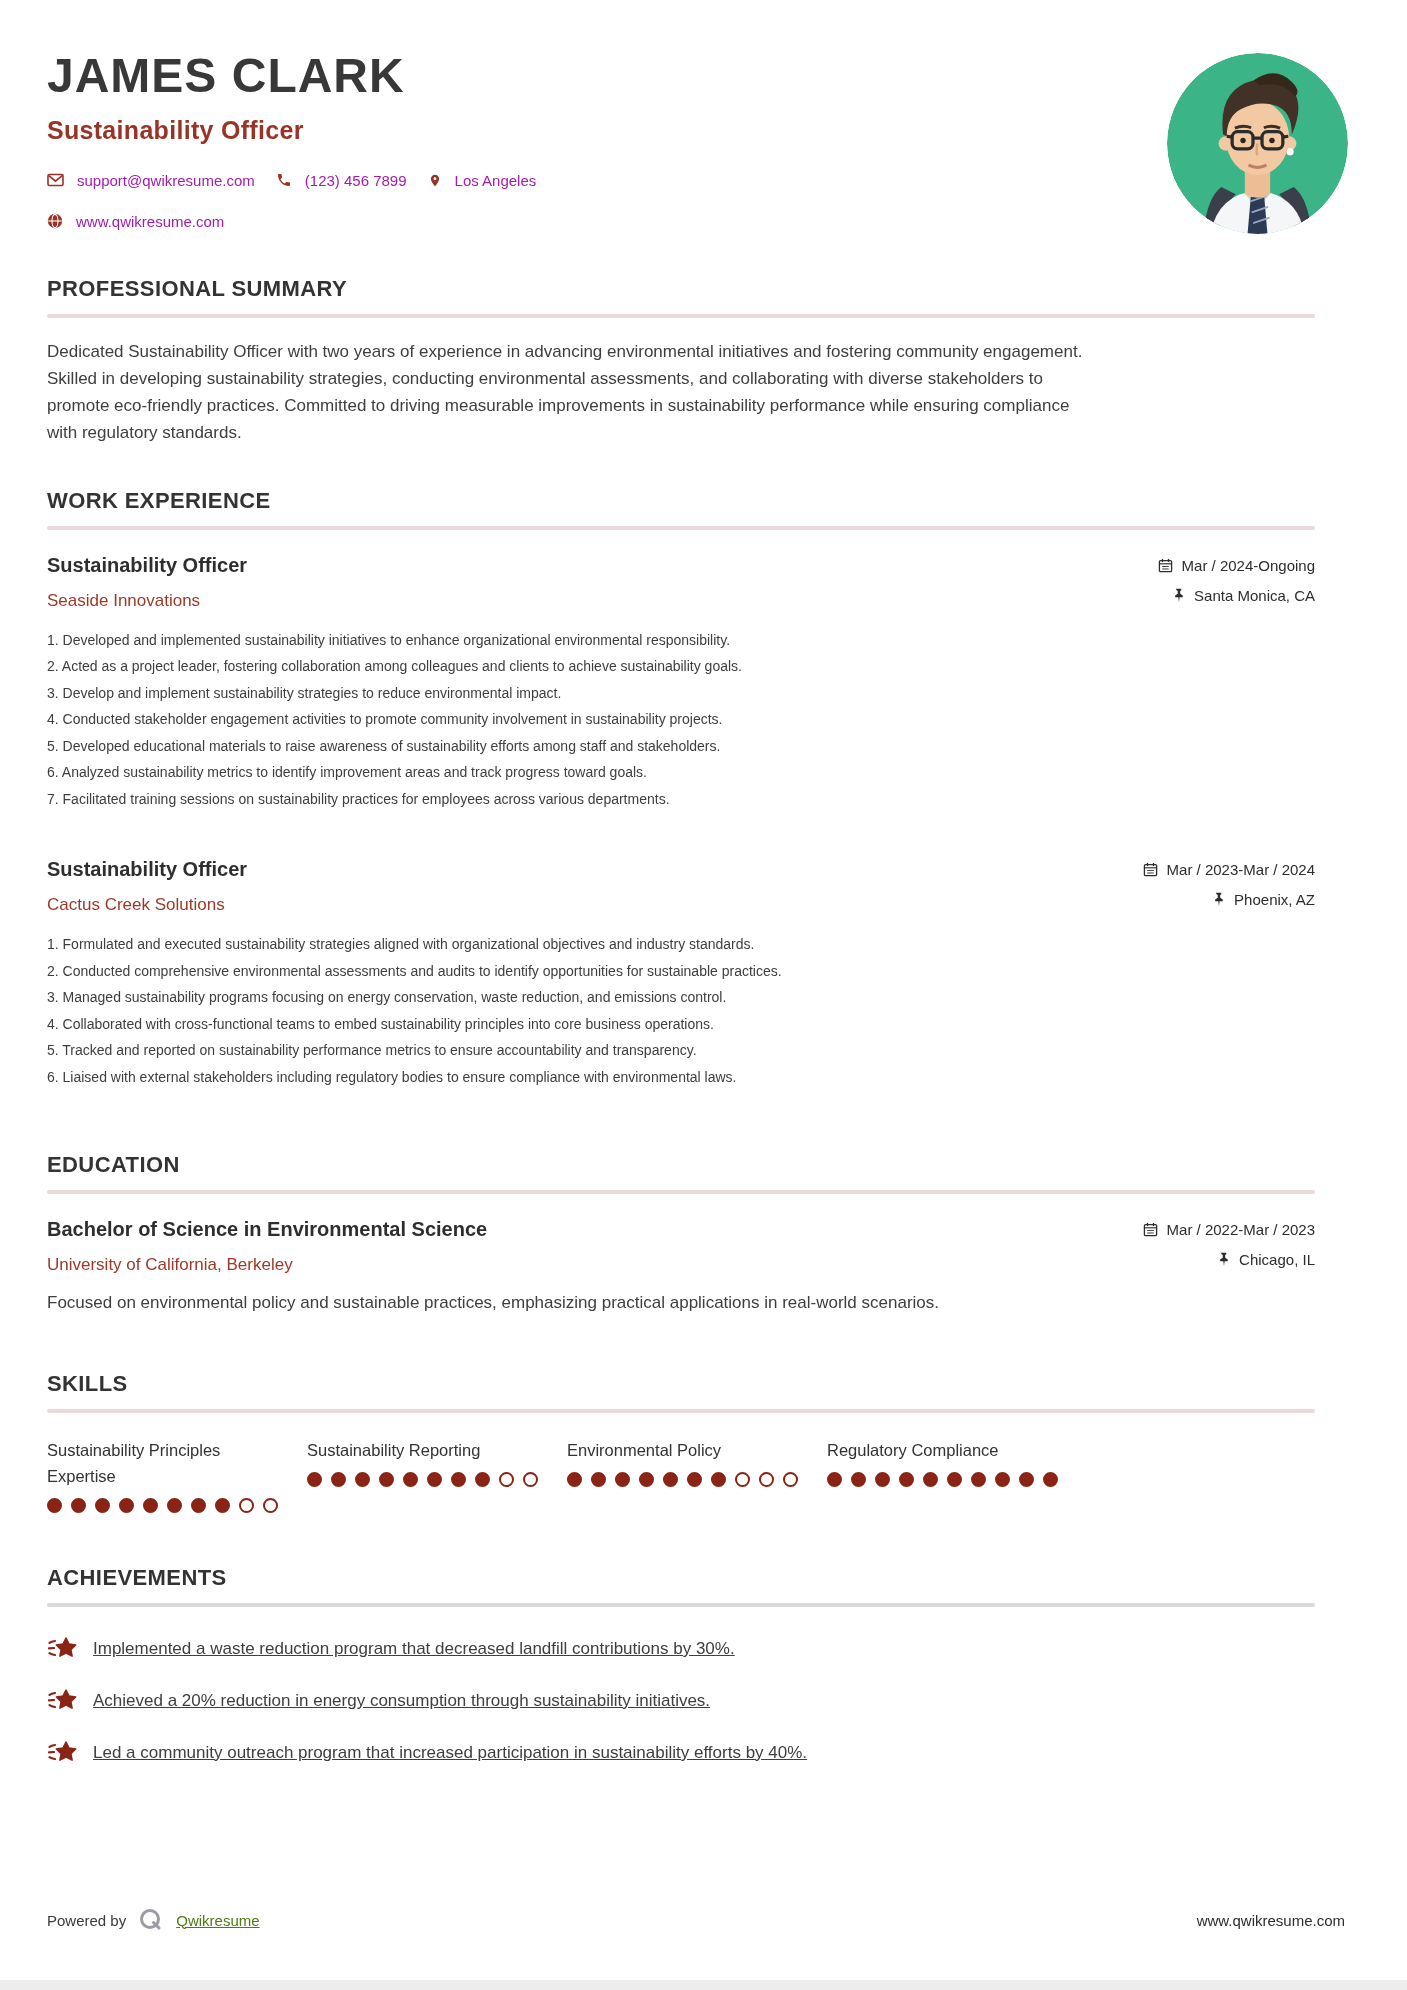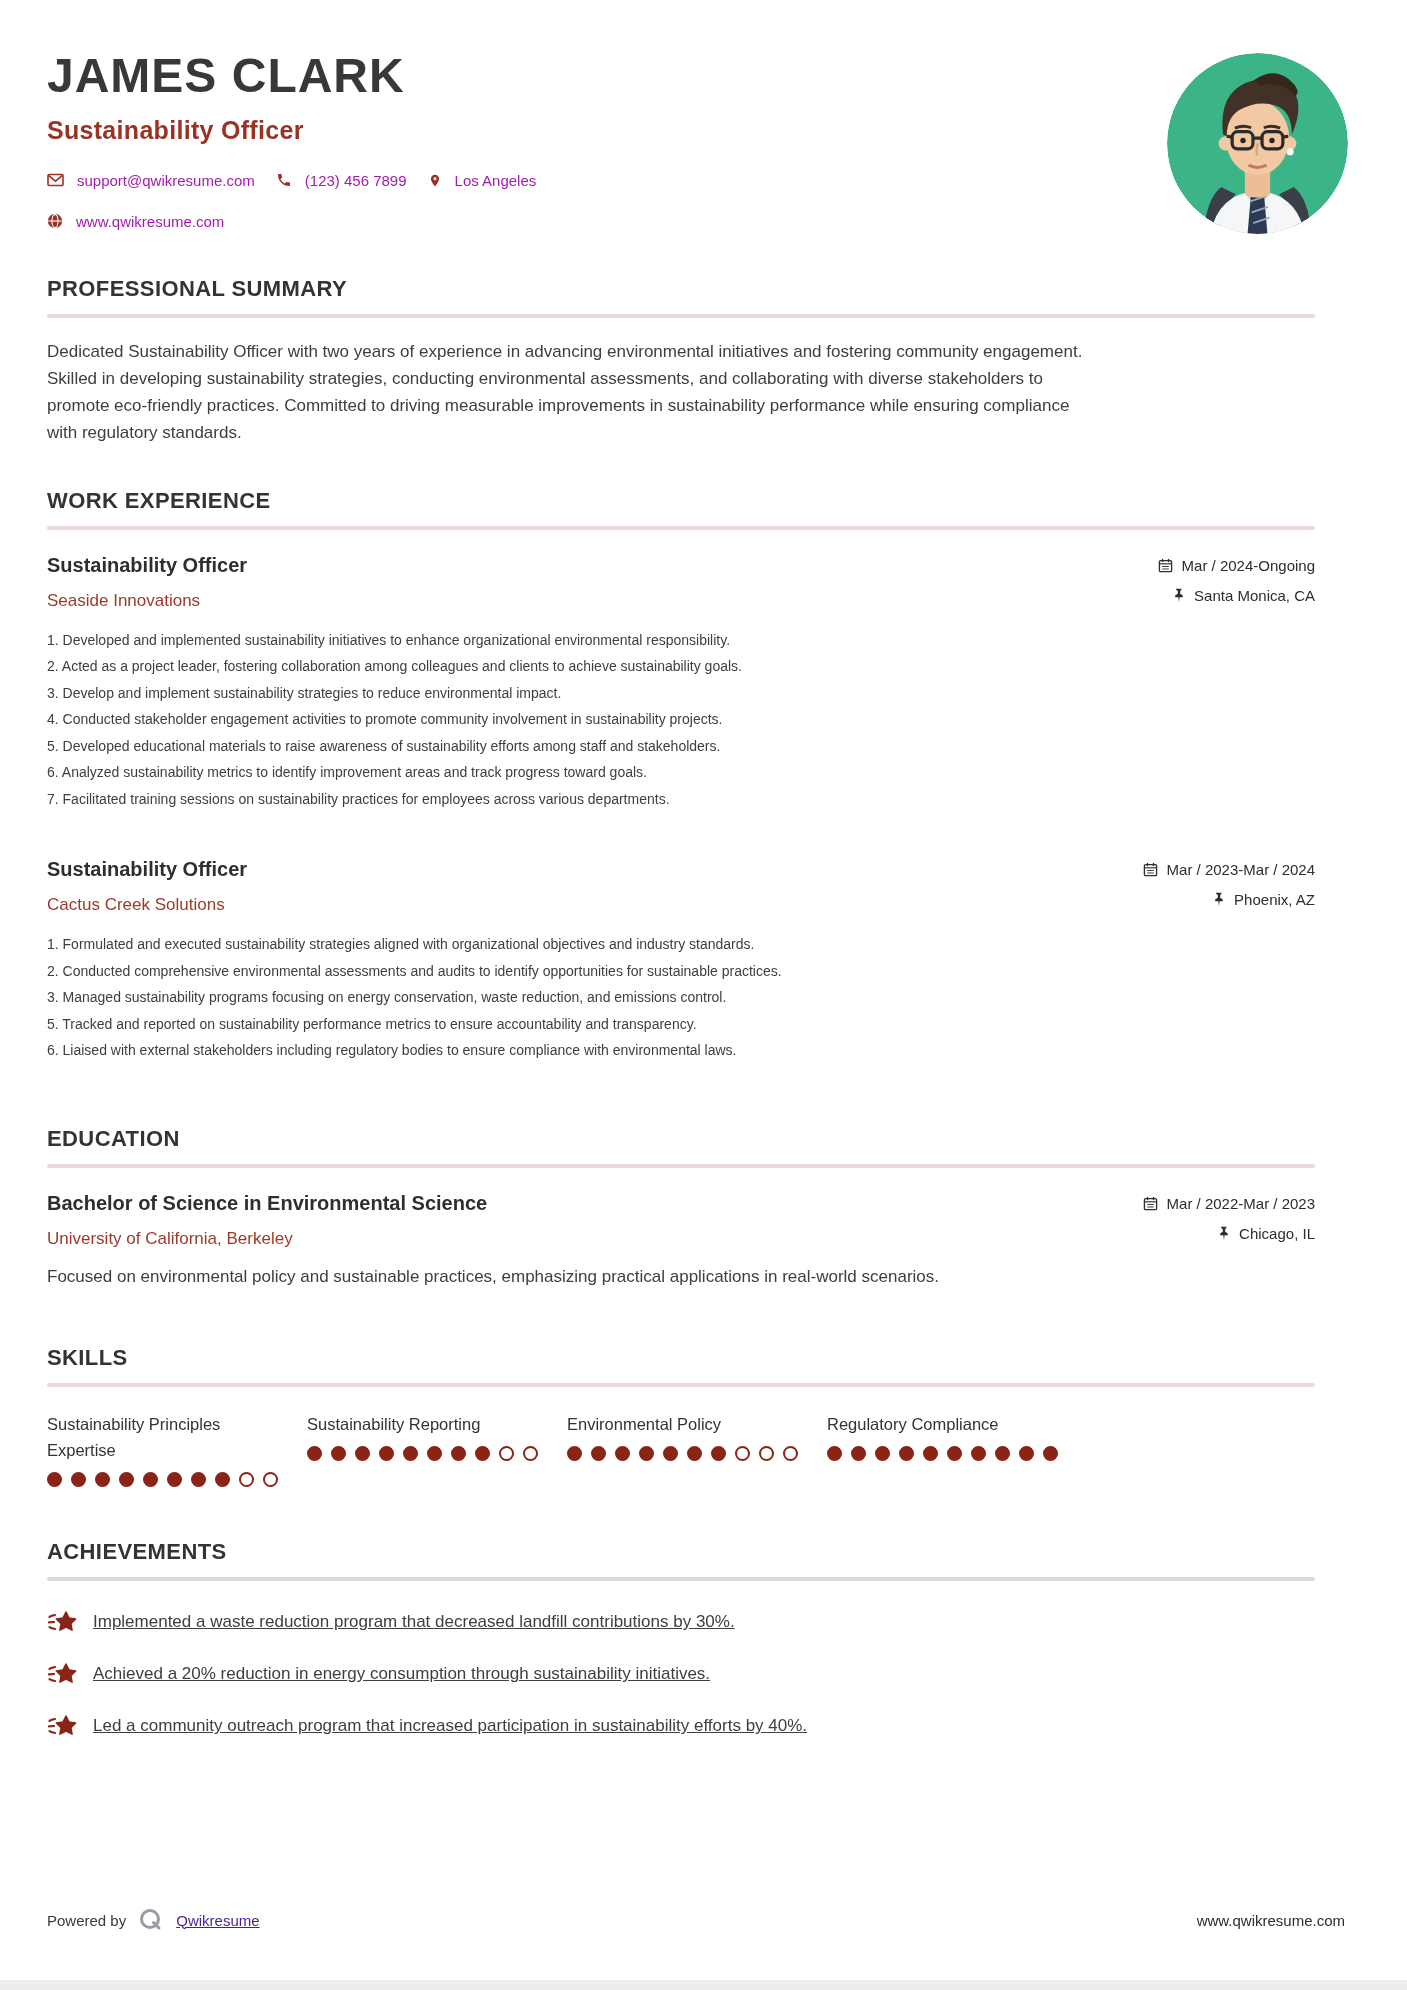--- a/index.html
+++ b/index.html
@@ -49,21 +49,21 @@
   .sec-achievements { margin-top:52px; }
   .ach-row { display:flex; align-items:center; gap:16px; margin-top:27px;text-decoration:underline; }
   .ach-row:first-of-type { margin-top:29px; }
   .ach-icon svg { display:block; }
   .ach-text { font-size:17px; color:#3e3e3e; }
   
   footer { position:absolute; left:47px; right:62px; bottom:57px;
     display:flex; justify-content:space-between; align-items:center; font-size:15px; color:#3a3a3a; }
   .footer-left { display:flex; align-items:center; gap:12px;justify-content:flex-end; }
   .qlogo svg { display:block; }
-  .brand { color:#4c1d95; text-decoration:underline; cursor:pointer; }
+  .brand { color:#4d7c0f; text-decoration:underline; cursor:pointer; }
   .site { color:#2d2d2d; }
   .bottom-bar { position:absolute; left:0; right:0; bottom:0; height:10px; background:#ededed; }
 </style>
 </head>
 <body>
 
 <div class="page">
 
   <header>
     <div class="name">JAMES CLARK</div>
@@ -237,20 +237,21 @@
             </span>
             <span>Phoenix, AZ</span>
           </div>
         </div>
       </div>
       <ul class="bullets">
 
       <li>1. Formulated and executed sustainability strategies aligned with organizational objectives and industry standards.</li>
           <li>2. Conducted comprehensive environmental assessments and audits to identify opportunities for sustainable practices.</li>
           <li>3. Managed sustainability programs focusing on energy conservation, waste reduction, and emissions control.</li>
+          <li>4. Collaborated with cross-functional teams to embed sustainability principles into core business operations.</li>
           <li>5. Tracked and reported on sustainability performance metrics to ensure accountability and transparency.</li>
           <li>6. Liaised with external stakeholders including regulatory bodies to ensure compliance with environmental laws.</li>
         </ul>
     </article>
   </section>
 
   <section class="sec-education">
     <h2 class="sec">EDUCATION</h2>
     <div class="divider"></div>
     <div class="edu">

